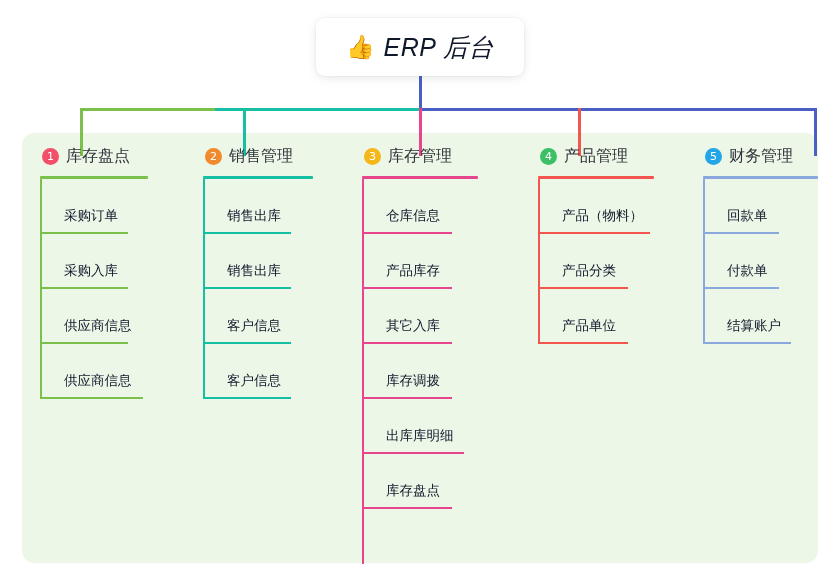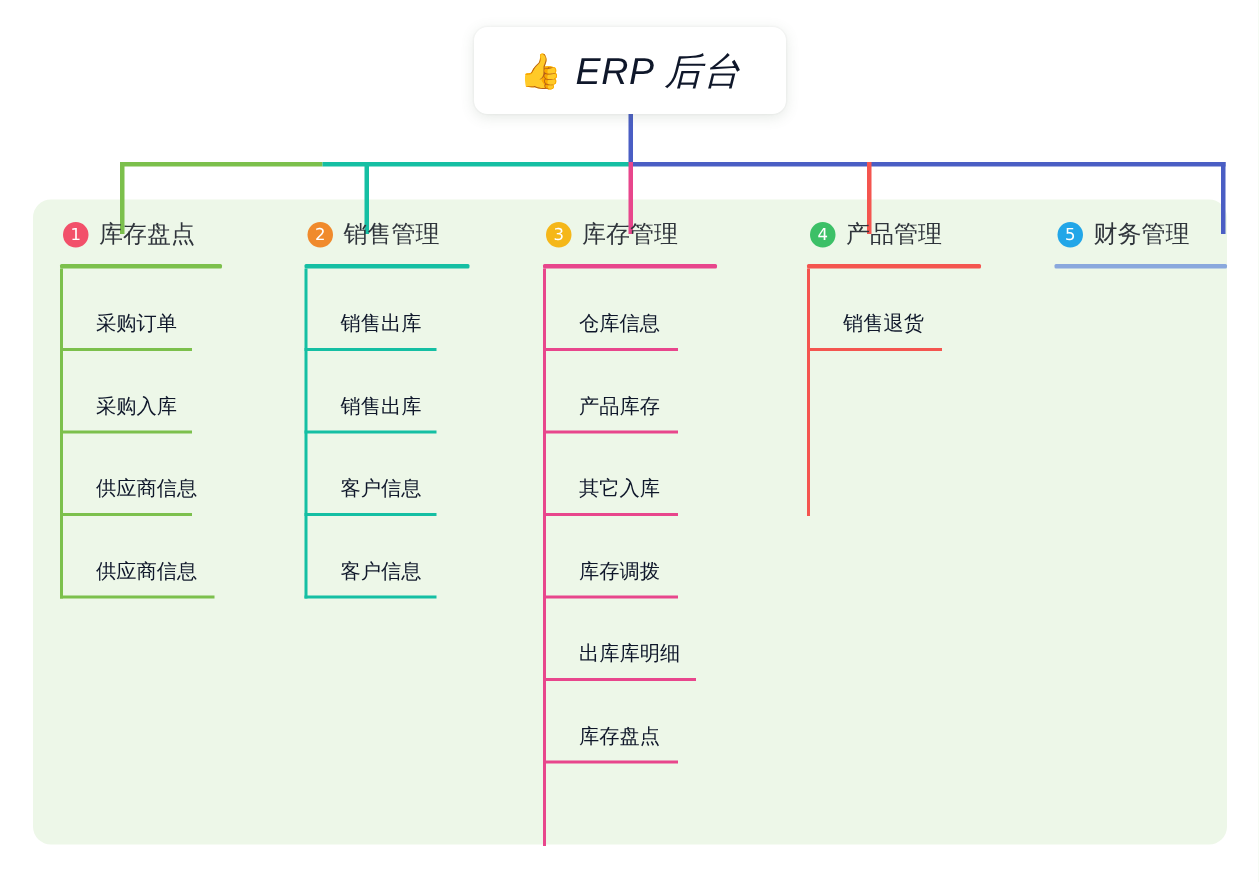--- a/index.html
+++ b/index.html
@@ -186,26 +186,49 @@
       </div>
       <div class="col" style="left: 538px;">
         <div class="col-head">
           <span class="badge" style="background: rgb(60, 192, 103);">4</span>
           <span class="head-label">产品管理</span>
         </div>
         <div class="head-rule" style="width: 116px; background: rgb(244, 85, 79);"></div>
         <div class="items">
           <div class="spine" style="height: 165px; background: rgb(244, 85, 79);"></div>
           <div class="item">
-            <span class="item-text">销售退货</span>
+            <span class="item-text">产品（物料）</span>
+            <div class="item-rule" style="width: 112px; background: rgb(244, 85, 79);"></div>
+          </div>
+          <div class="item">
+            <span class="item-text">产品分类</span>
+            <div class="item-rule" style="width: 90px; background: rgb(244, 85, 79);"></div>
+          </div>
+          <div class="item">
+            <span class="item-text">产品单位</span>
             <div class="item-rule" style="width: 90px; background: rgb(244, 85, 79);"></div>
           </div>
         </div>
       </div>
       <div class="col" style="left: 703px;">
         <div class="col-head">
           <span class="badge" style="background: rgb(34, 166, 232);">5</span>
           <span class="head-label">财务管理</span>
         </div>
         <div class="head-rule" style="width: 115px; background: rgb(138, 168, 221);"></div>
+        <div class="items">
+          <div class="spine" style="height: 165px; background: rgb(138, 168, 221);"></div>
+          <div class="item">
+            <span class="item-text">回款单</span>
+            <div class="item-rule" style="width: 76px; background: rgb(138, 168, 221);"></div>
+          </div>
+          <div class="item">
+            <span class="item-text">付款单</span>
+            <div class="item-rule" style="width: 76px; background: rgb(138, 168, 221);"></div>
+          </div>
+          <div class="item">
+            <span class="item-text">结算账户</span>
+            <div class="item-rule" style="width: 88px; background: rgb(138, 168, 221);"></div>
+          </div>
+        </div>
       </div>
     </div>
 </div>
 
 </body></html>

